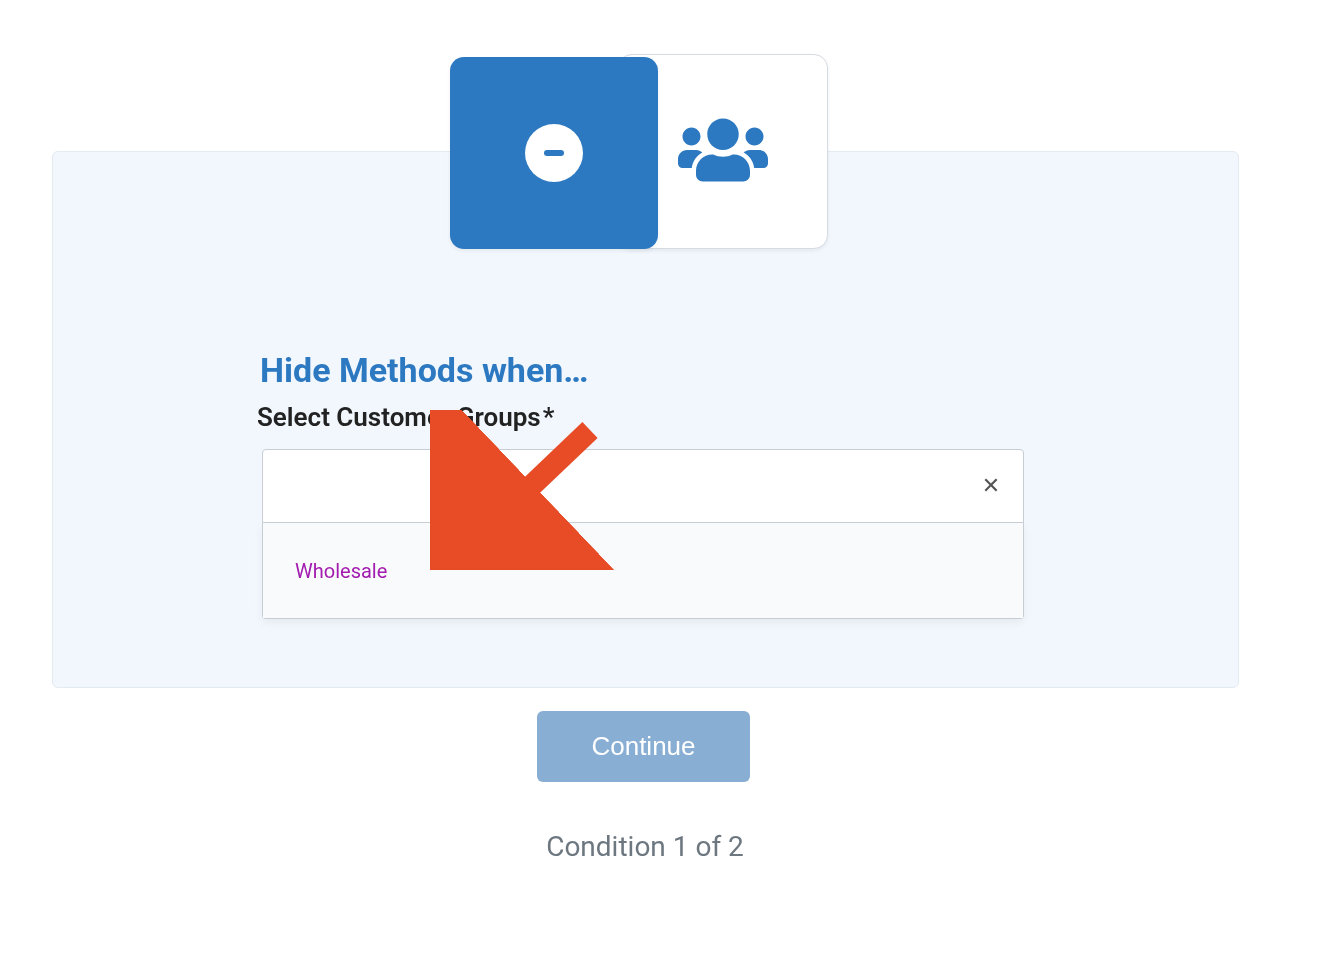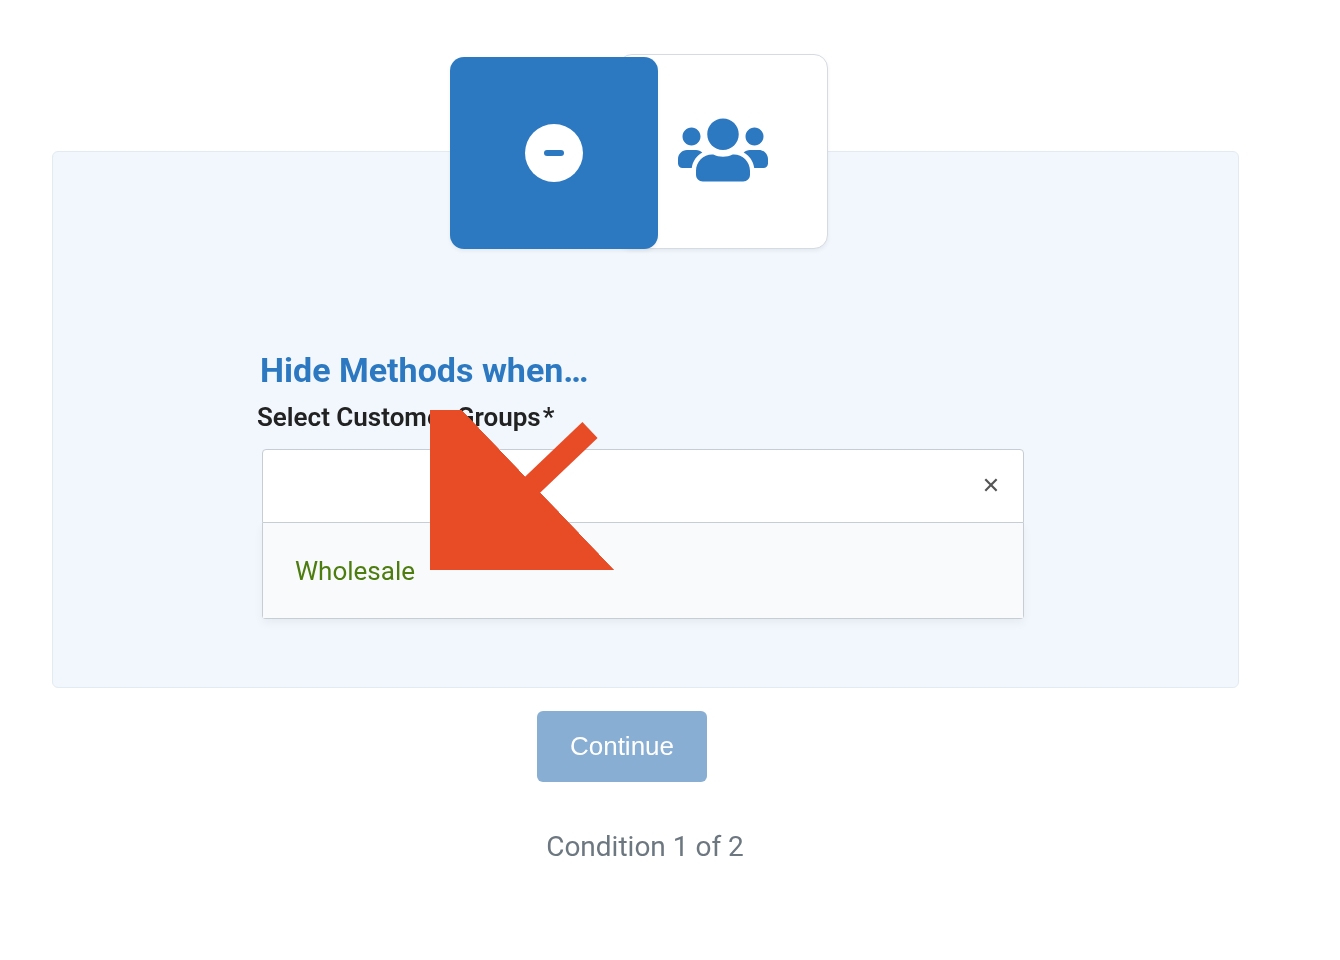--- a/index.html
+++ b/index.html
@@ -110,32 +110,32 @@
     background:#fcfcfd;
     border:1px solid var(--border);
     border-top:none;
     border-radius:0 0 4px 4px;
     box-shadow:0 4px 10px rgba(0,0,0,.05);
   }
   .option{
     height:95px;
     display:flex;align-items:center;
     padding:0 32px;
-    font-size:26px;
-    color:#4d7c0f;
+    font-size:20px;
+    color:#a21caf;
     border-top:1px solid var(--border-light);
     cursor:pointer;
     background:#f9fafb;
   }
   .option:first-child{border-top:none;}
   .continue-btn{
     position:absolute;
     left:537px;
     top:711px;
-    width:170px;height:71px;
+    width:213px;height:71px;
     background:var(--accent-light);
     color:#fff;
     font-size:26px;
     font-weight:500;
     border:none;border-radius:6px;
     cursor:pointer;
   }
   .progress{
     position:absolute;
     left:0;width:1290px;

